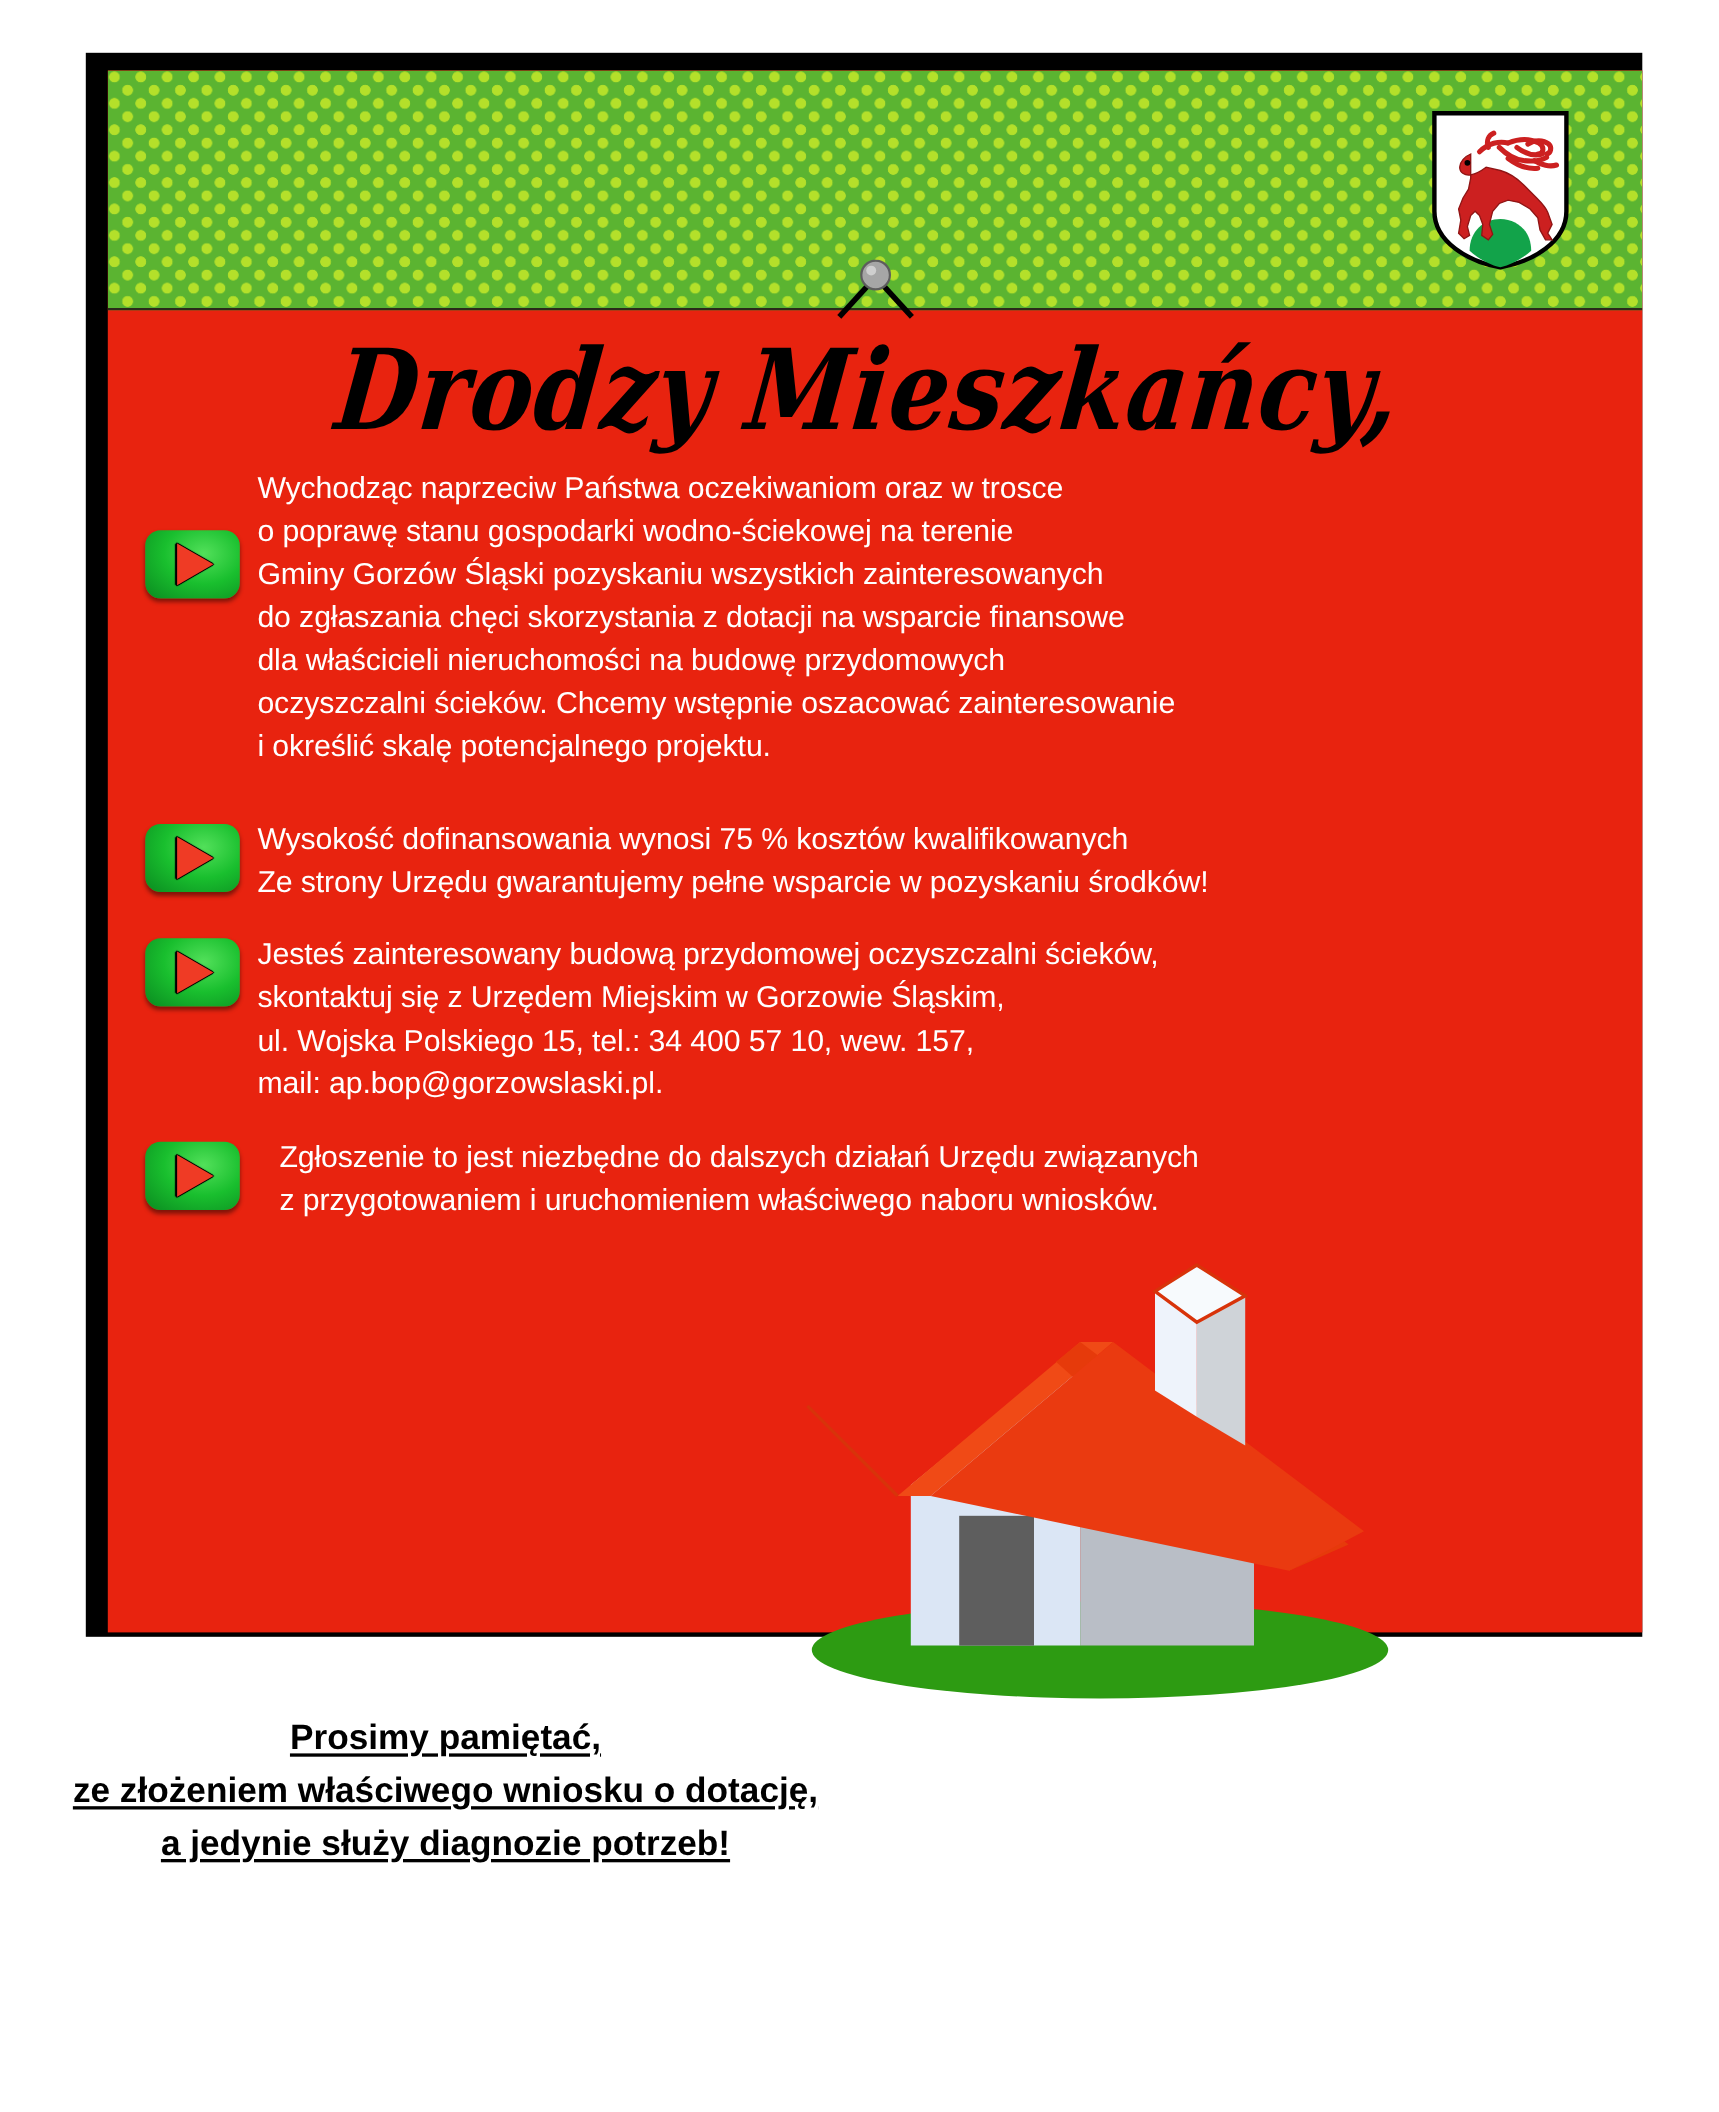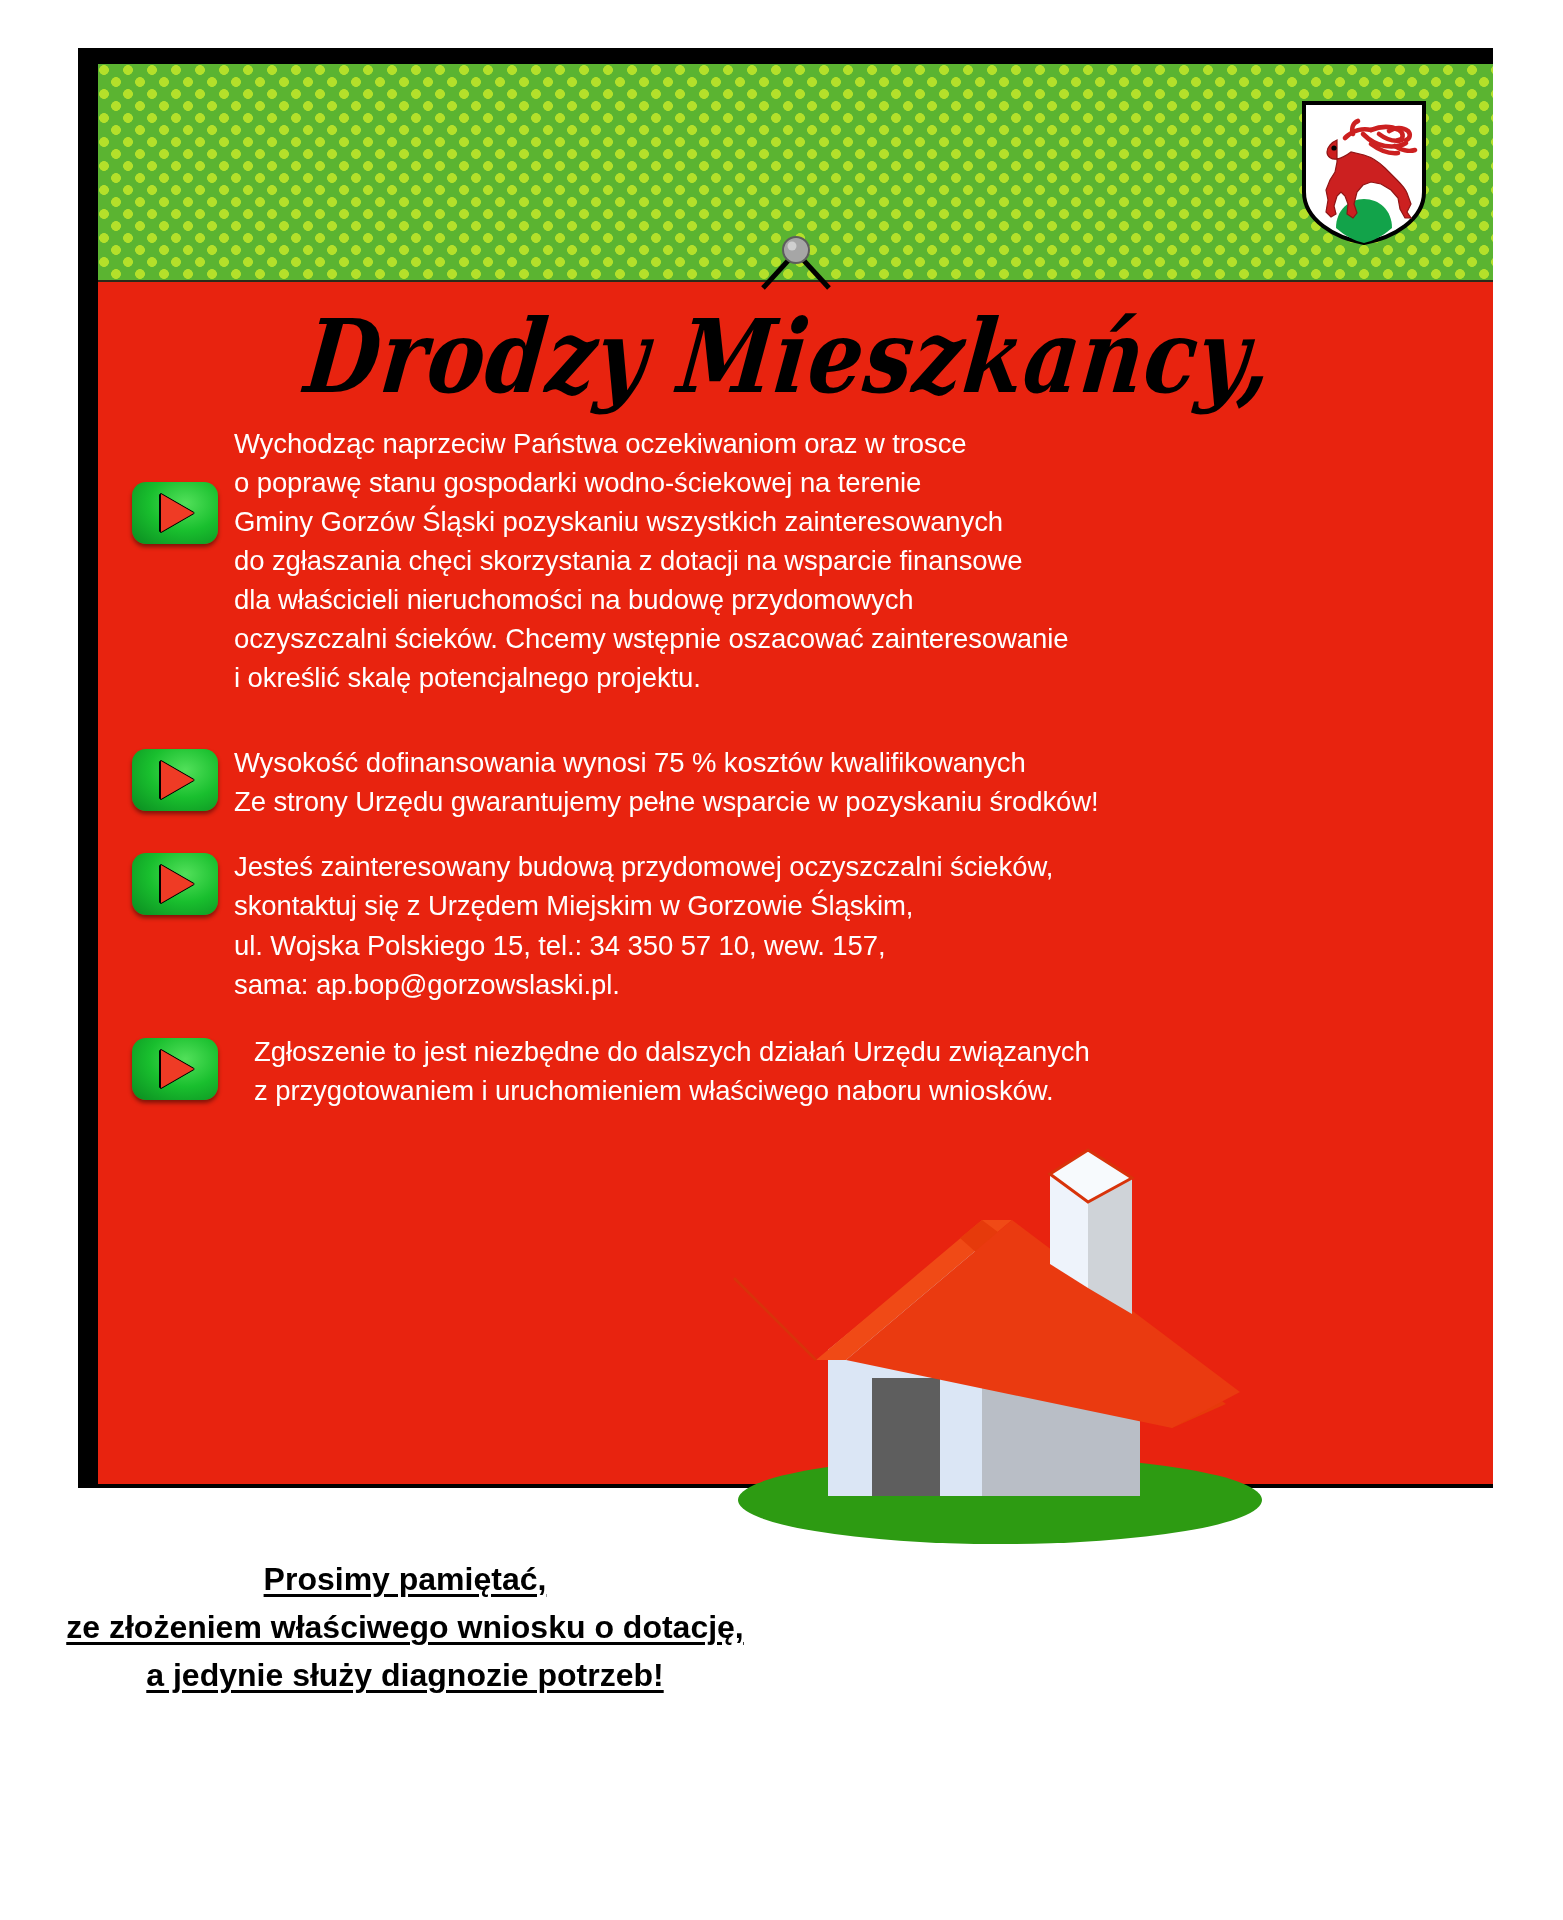--- a/index.html
+++ b/index.html
@@ -259,22 +259,22 @@
 
     <div class="body-row row-3">
       <div class="bullet-slot">
         <div class="play-btn">
             <div class="play-tri"></div>
           </div>
       </div>
       <div class="body-text">
         <span class="ln">Jesteś zainteresowany budową przydomowej oczyszczalni ścieków,</span>
         <span class="ln">skontaktuj się z Urzędem Miejskim w Gorzowie Śląskim,</span>
-        <span class="ln">ul. Wojska Polskiego 15, tel.: 34 350 57 10, wew. 157,</span>
-        <span class="ln">sama: ap.bop@gorzowslaski.pl.</span>
+        <span class="ln">ul. Wojska Polskiego 15, tel.: 34 400 57 10, wew. 157,</span>
+        <span class="ln">mail: ap.bop@gorzowslaski.pl.</span>
       </div>
     </div>
 
     <div class="body-row row-4">
       <div class="bullet-slot">
         <div class="play-btn">
             <div class="play-tri"></div>
           </div>
       </div>
       <div class="body-text">

